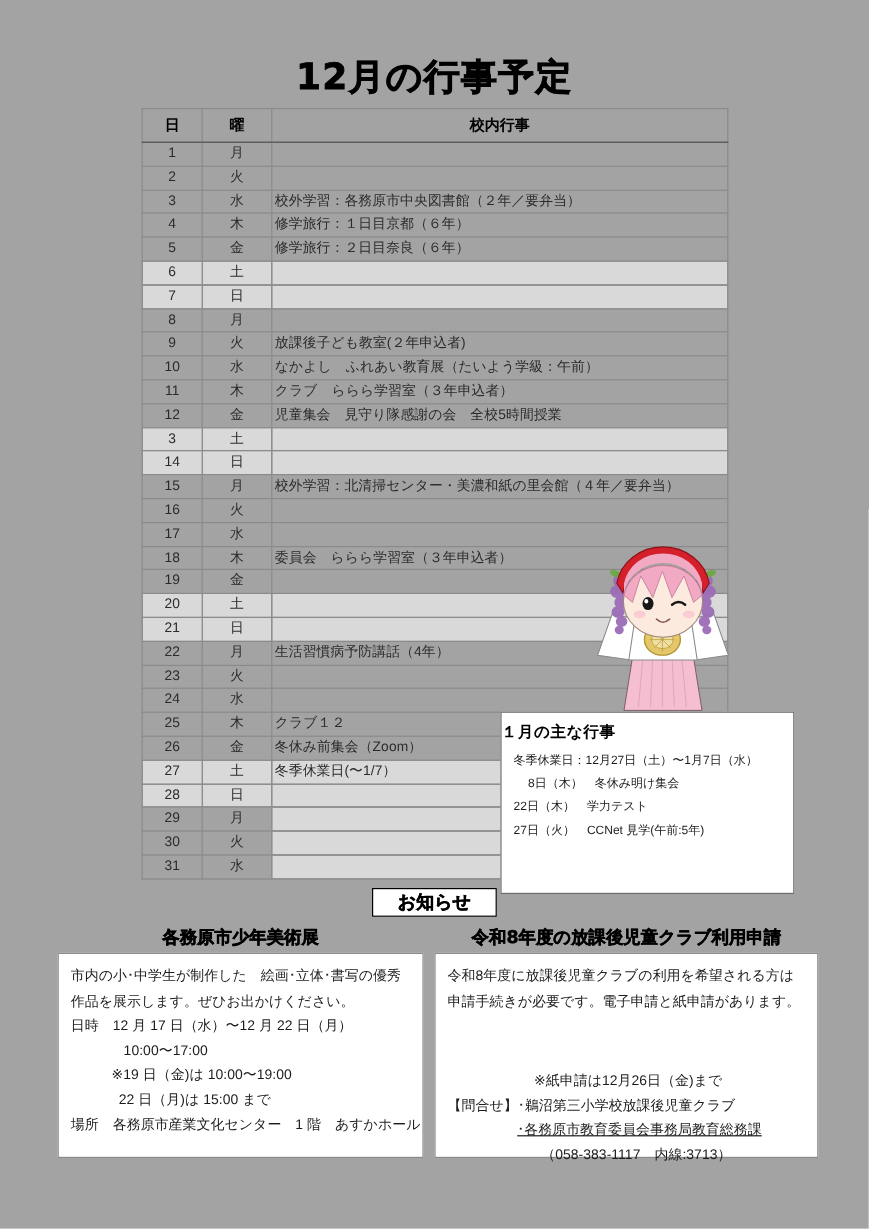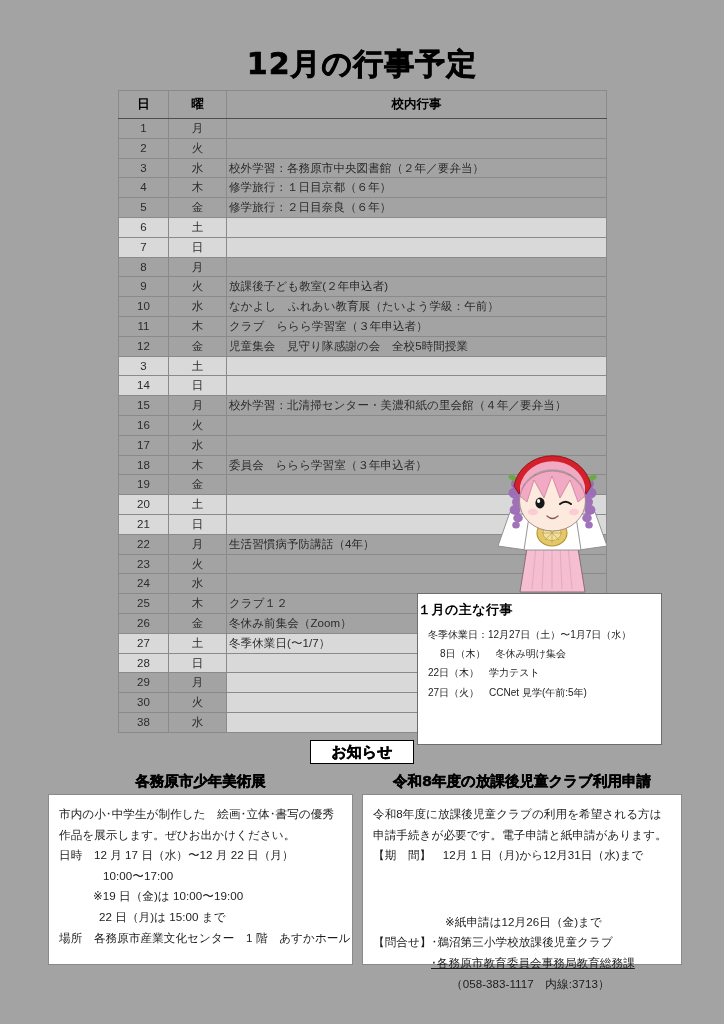--- a/index.html
+++ b/index.html
@@ -327,21 +327,21 @@
             <td class="day">29</td>
             <td class="wd">月</td>
             <td class="ev shade"></td>
           </tr>
           <tr class="">
             <td class="day">30</td>
             <td class="wd">火</td>
             <td class="ev shade"></td>
           </tr>
           <tr class="">
-            <td class="day">38</td>
+            <td class="day">31</td>
             <td class="wd">水</td>
             <td class="ev shade"></td>
           </tr>
         </tbody>
     </table>
   </div>
 
   <div class="doll">
     <svg viewBox="0 0 125 152" width="125" height="152" xmlns="http://www.w3.org/2000/svg">
 
@@ -431,20 +431,19 @@
     <div class="n-line i1">10:00〜17:00</div>
     <div class="n-line i2">※19 日（金)は 10:00〜19:00</div>
     <div class="n-line i3">22 日（月)は 15:00 まで</div>
     <div class="n-line">場所　各務原市産業文化センター　1 階　あすかホール</div>
   </div>
 
   <div class="notice-head" id="note-head-right">令和8年度の放課後児童クラブ利用申請</div>
   <div class="notice-box" id="note-box-right">
     <div class="n-line">令和8年度に放課後児童クラブの利用を希望される方は</div>
     <div class="n-line">申請手続きが必要です。電子申請と紙申請があります。</div>
-    <div class="n-line">【期　間】　12月 1 日（月)から12月31日（水)まで</div>
     <div class="n-line r1">※紙申請は12月26日（金)まで</div>
     <div class="n-line">【問合せ】･鵜沼第三小学校放課後児童クラブ</div>
     <div class="n-line r2">･各務原市教育委員会事務局教育総務課</div>
     <div class="n-line r3">（058-383-1117　内線:3713）</div>
   </div>
 
 </div>
 
 </body></html>

